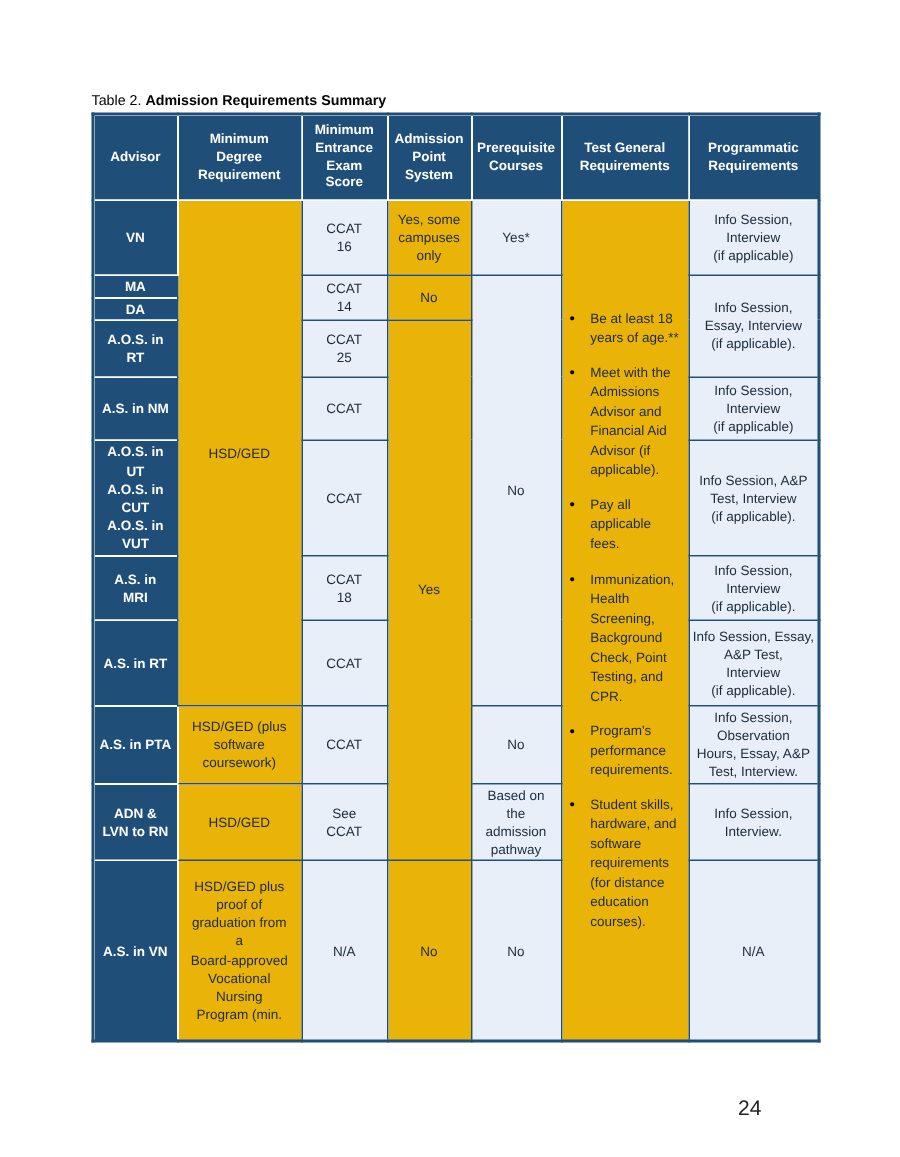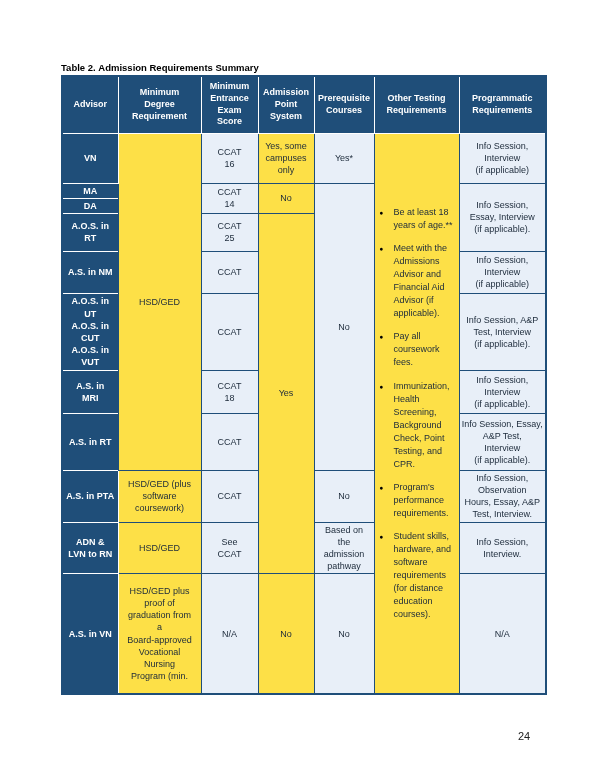--- a/index.html
+++ b/index.html
@@ -5,46 +5,46 @@
   html,body{margin:0;padding:0;}
   body{
     width:600px;height:771px;background:#ffffff;position:relative;
     font-family:"Liberation Sans","DejaVu Sans",sans-serif;
     color:#1c2a3a;overflow:hidden;
   }
   .caption{
     position:absolute;left:61px;top:62px;font-size:9.5px;color:#000;
     white-space:nowrap;
   }
-  .caption .prefix{font-weight:bold;}
+  .caption .prefix{font-weight:normal;}
   .caption .ital{font-weight:bold;}
   table.admis{
     position:absolute;left:61px;top:75px;width:484px;
     border-collapse:collapse;table-layout:fixed;
     border:2px solid #1f4e79;
   }
   td,th{
     border:1px solid #1f4e79;
     font-size:9px;line-height:1.35;text-align:center;vertical-align:middle;
     padding:1px 2px;overflow:hidden;
   }
   th,td.navy{
     background:#1f4e79;color:#ffffff;font-weight:bold;
     border:1.5px solid #ffffff;
   }
   th{line-height:1.3;}
   td.shade{background:#e8eff8;}
-  td.white{background:#fde047;}
+  td.white{background:#eab308;}
   .pre{white-space:pre-line;}
   td.other-cell{text-align:left;vertical-align:middle;padding:2px 3px 1px 5px;margin-left:16px;}
   .bullet-item{display:flex;align-items:flex-start;margin:0 0 10px 0;}
   .bullet-item:last-child{margin-bottom:0;}
   .bullet-dot{flex:0 0 14px;font-size:6.5px;line-height:13px;color:#000;}
   .bullet-text{flex:1;line-height:1.45;}
-  .pagenum{position:absolute;left:518px;top:730px;font-size:11px;color:#222;}
+  .pagenum{position:absolute;left:492px;top:730px;font-size:14px;color:#222;}
   
   tr.hh{height:57px;}
   tr.r0{height:50px;}  tr.r1{height:15px;}  tr.r2{height:13px;}
   tr.r3{height:38px;}  tr.r4{height:42px;}  tr.r5{height:77px;}
   tr.r6{height:43px;}  tr.r7{height:57px;}  tr.r8{height:52px;}
   tr.r9{height:48px;}  tr.r10{height:120px;}
 </style>
 </head>
 <body>
 
@@ -68,21 +68,21 @@
 Requirement</th>
     <th class="pre">Minimum
 Entrance
 Exam
 Score</th>
     <th class="pre">Admission
 Point
 System</th>
     <th class="pre">Prerequisite
 Courses</th>
-    <th class="pre">Other Testing
+    <th class="pre">Test General
 Requirements</th>
     <th class="pre">Programmatic
 Requirements</th>
   </tr>
   <tr class="r0">
     <td class="navy pre">VN</td>
     <td class="white pre" rowspan="8">HSD/GED</td>
     <td class="shade pre">CCAT
 16</td>
     <td class="white pre">Yes, some
@@ -93,21 +93,21 @@
       <div class="bullet-item">
             <span class="bullet-dot">●</span>
             <span class="bullet-text">Be at least 18 years of age.**</span>
           </div>
       <div class="bullet-item">
             <span class="bullet-dot">●</span>
             <span class="bullet-text">Meet with the Admissions Advisor and Financial Aid Advisor (if applicable).</span>
           </div>
       <div class="bullet-item">
             <span class="bullet-dot">●</span>
-            <span class="bullet-text">Pay all coursework fees.</span>
+            <span class="bullet-text">Pay all applicable fees.</span>
           </div>
       <div class="bullet-item">
             <span class="bullet-dot">●</span>
             <span class="bullet-text">Immunization, Health Screening, Background Check, Point Testing, and CPR.</span>
           </div>
       <div class="bullet-item">
             <span class="bullet-dot">●</span>
             <span class="bullet-text">Program's performance requirements.</span>
           </div>
       <div class="bullet-item">

